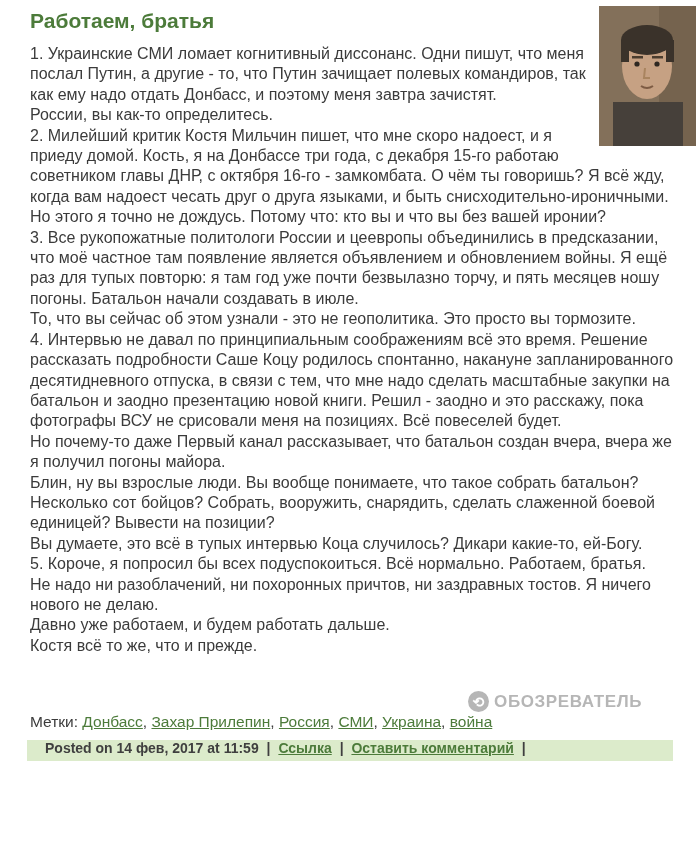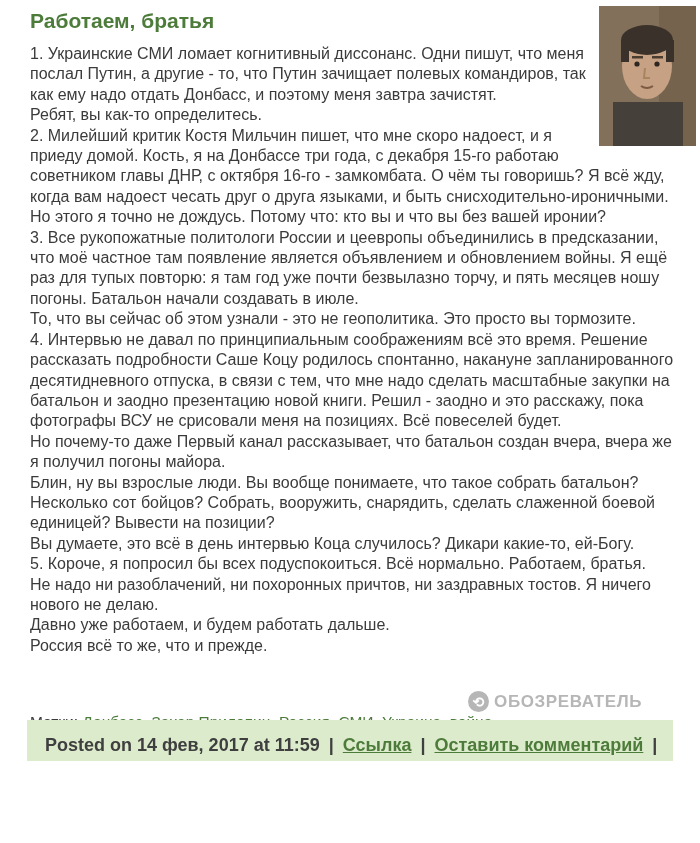--- a/index.html
+++ b/index.html
@@ -38,22 +38,22 @@
     font-size:15.5px;white-space:nowrap;
   }
   .green-link{
     color:var(--accent);
     text-decoration:underline;
     cursor:pointer;
   }
   .footer-bar{
     position:absolute;left:27px;right:27px;bottom:3px;
     background:var(--footerBg);
-    padding:15px 10px 5px 18px;
-    font-size:18px;font-weight:bold;
+    padding:0 10px 5px 18px;
+    font-size:14px;font-weight:bold;
     color:#3f3f3f;
     margin-top:24px;
   }
   .footer-bar .green-link{font-weight:bold;}
   .sep{margin:0 4px;color:#3f3f3f;}
   .watermark{
     position:absolute;right:58px;bottom:52px;
     display:flex;align-items:center;gap:5px;
     color:var(--wmGray);
     font-weight:bold;font-size:17px;letter-spacing:0.6px;
@@ -91,32 +91,32 @@
         <rect x="53" y="50" width="11" height="2.5" fill="#4a3c2e"></rect>
         <path d="M42 80 Q48 84 54 80" stroke="#7d5b43" stroke-width="2" fill="none"></path>
         <path d="M46 62 L45 72 L51 72" stroke="#a9845f" stroke-width="2" fill="none"></path>
       </svg>
     </div>
 
     <h1 class="post-title">Работаем, братья</h1>
 
     <div class="post-body">
         <div class="para">1. Украинские СМИ ломает когнитивный диссонанс. Одни пишут, что меня послал Путин, а другие - то, что Путин зачищает полевых командиров, так как ему надо отдать Донбасс, и поэтому меня завтра зачистят.</div>
-        <div class="para">Ребят, вы как-то определитесь.</div>
+        <div class="para">России, вы как-то определитесь.</div>
         <div class="para">2. Милейший критик Костя Мильчин пишет, что мне скоро надоест, и я приеду домой. Кость, я на Донбассе три года, с декабря 15-го работаю советником главы ДНР, с октября 16-го - замкомбата. О чём ты говоришь? Я всё жду, когда вам надоест чесать друг о друга языками, и быть снисходительно-ироничными. Но этого я точно не дождусь. Потому что: кто вы и что вы без вашей иронии?</div>
         <div class="para">3. Все рукопожатные политологи России и цеевропы объединились в предсказании, что моё частное там появление является объявлением и обновлением войны. Я ещё раз для тупых повторю: я там год уже почти безвылазно торчу, и пять месяцев ношу погоны. Батальон начали создавать в июле.</div>
         <div class="para">То, что вы сейчас об этом узнали - это не геополитика. Это просто вы тормозите.</div>
         <div class="para">4. Интервью не давал по принципиальным соображениям всё это время. Решение рассказать подробности Саше Коцу родилось спонтанно, накануне запланированного десятидневного отпуска, в связи с тем, что мне надо сделать масштабные закупки на батальон и заодно презентацию новой книги. Решил - заодно и это расскажу, пока фотографы ВСУ не срисовали меня на позициях. Всё повеселей будет.</div>
         <div class="para">Но почему-то даже Первый канал рассказывает, что батальон создан вчера, вчера же я получил погоны майора.</div>
         <div class="para">Блин, ну вы взрослые люди. Вы вообще понимаете, что такое собрать батальон? Несколько сот бойцов? Собрать, вооружить, снарядить, сделать слаженной боевой единицей? Вывести на позиции?</div>
-        <div class="para">Вы думаете, это всё в день интервью Коца случилось? Дикари какие-то, ей-Богу.</div>
+        <div class="para">Вы думаете, это всё в тупых интервью Коца случилось? Дикари какие-то, ей-Богу.</div>
         <div class="para">5. Короче, я попросил бы всех подуспокоиться. Всё нормально. Работаем, братья.</div>
         <div class="para">Не надо ни разоблачений, ни похоронных причтов, ни заздравных тостов. Я ничего нового не делаю.</div>
         <div class="para">Давно уже работаем, и будем работать дальше.</div>
-        <div class="para">Россия всё то же, что и прежде.</div>
+        <div class="para">Костя всё то же, что и прежде.</div>
       </div>
 
   </div>
 
   <div class="watermark">
     <span class="wm-icon">⟲</span>
     <span>ОБОЗРЕВАТЕЛЬ</span>
   </div>
 
   <div class="tags-row">

